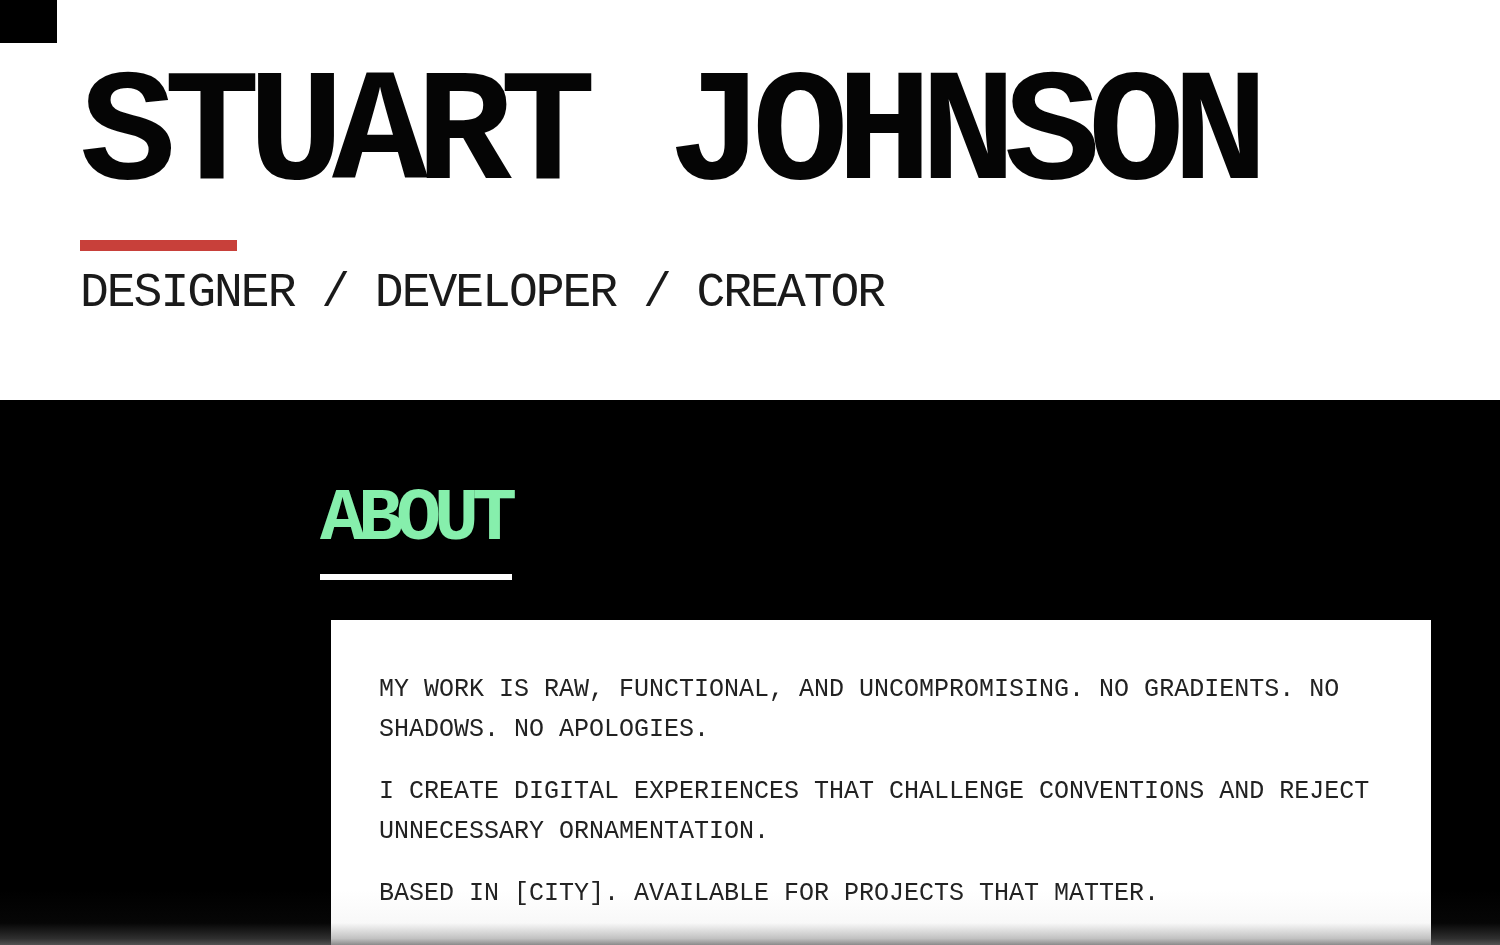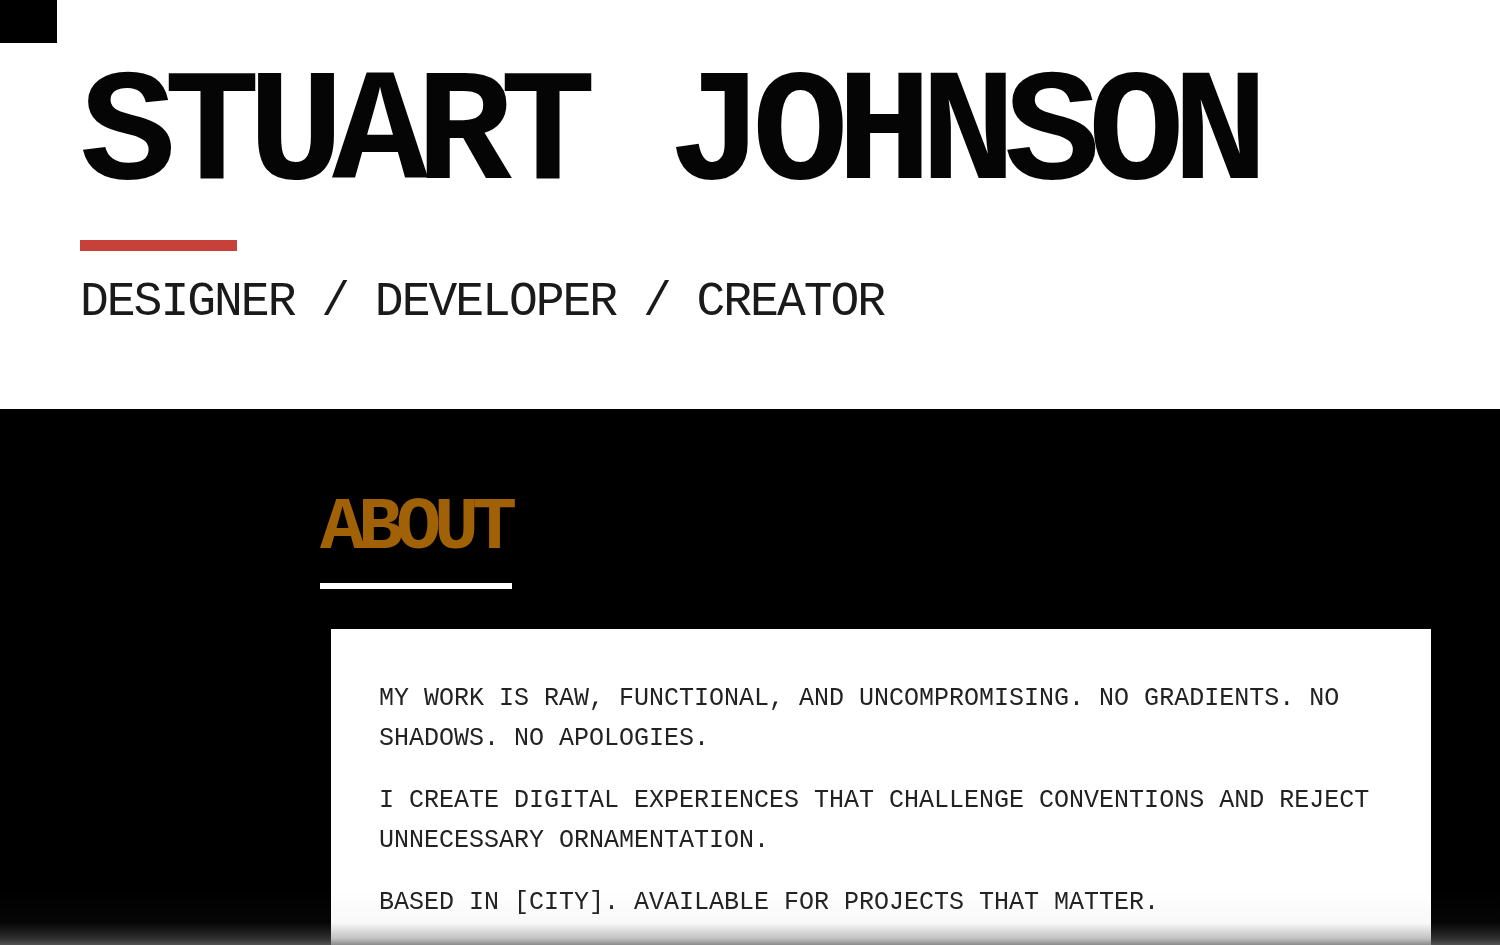--- a/index.html
+++ b/index.html
@@ -36,42 +36,42 @@
     color: #050505;
     white-space: nowrap;
   }
   .accent-bar {
     width: 157px;
     height: 11px;
     margin-top: 12px;
     background: #c8403a;
   }
   .tagline {
-    margin-top: 24px;
+    margin-top: 15px;
     font-size: 48px;
     line-height: 1.15;
     letter-spacing: -2px;
     color: #1a1a1a;
     white-space: nowrap;
   }
 
   
   .about-section {
     margin-top: 79px;
     background: #000;
     width: 1500px;
     padding: 77px 0 0 320px;
   }
   .about-heading {
     margin: 0;
     font-weight: 700;
     font-size: 75px;
     line-height: 1.15;
     letter-spacing: -7px;
-    color: #a16207;
+    color: #86efac;
     white-space: nowrap;
   }
   .about-underline {
     width: 192px;
     height: 6px;
     margin-top: 11px;
     background: #ffffff;
   }
   .about-card {
     margin-top: 40px;

